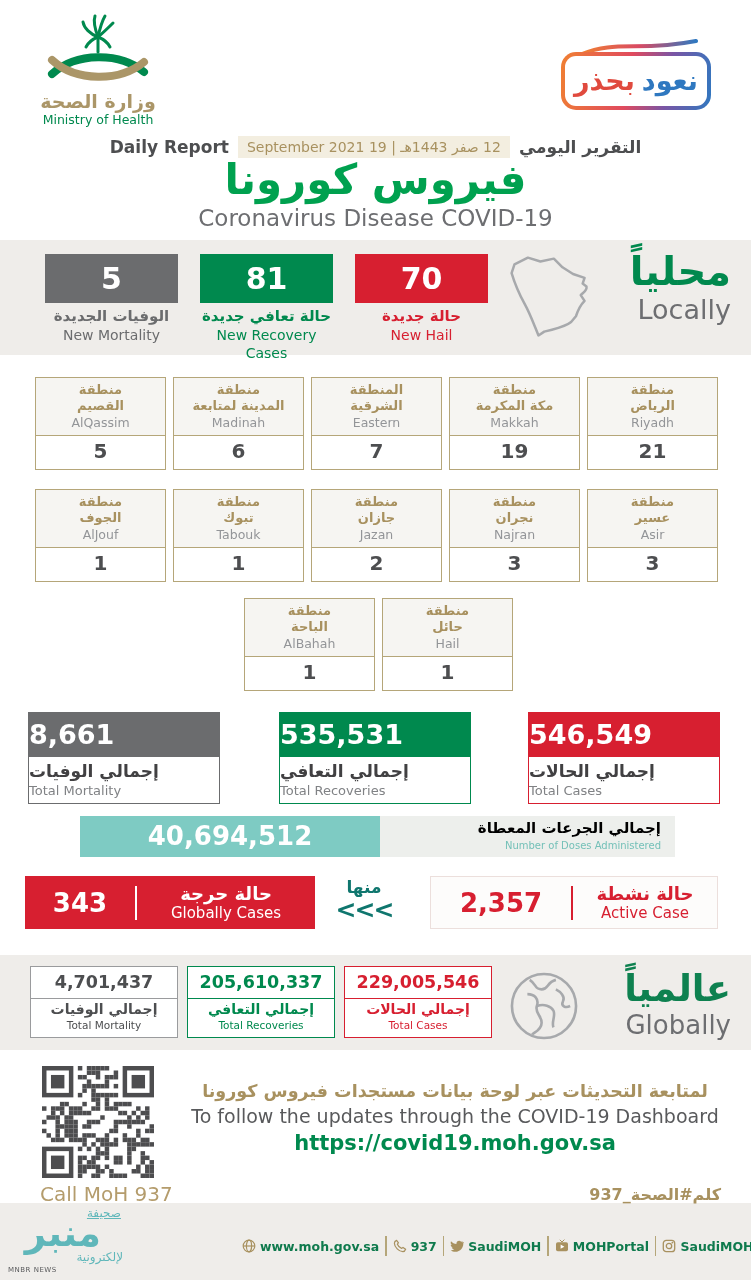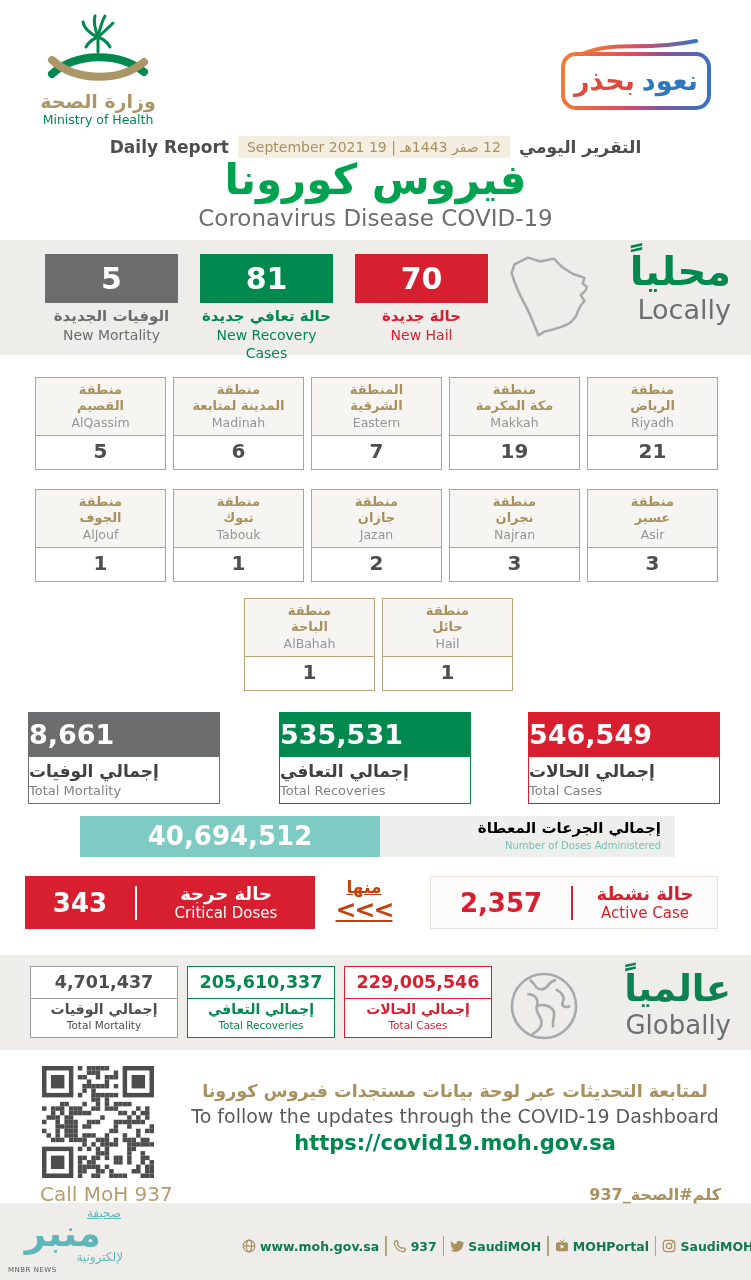--- a/index.html
+++ b/index.html
@@ -57,21 +57,21 @@
   .doses-ar{font-size:15px;font-weight:bold;color:#000000;line-height:19px;}
   .doses-en{font-size:10px;color:#74c0b8;line-height:15px;}
 
   
   .critical{left:25px;top:876px;width:290px;height:53px;background:#d71f30;display:flex;align-items:center;}
   .crit-num{width:110px;text-align:center;color:#fff;font-size:26px;font-weight:bold;}
   .vsep-w{width:2px;height:34px;background:#fff;}
   .crit-labels{flex:1;text-align:center;color:#fff;}
   .crit-ar{font-size:18px;font-weight:bold;line-height:21px;}
   .crit-en{font-size:15px;line-height:18px;}
-  .minha{left:326px;top:877px;width:76px;text-align:center;color:#c2410c;text-decoration:underline;}
+  .minha{left:326px;top:877px;width:76px;text-align:center;color:#0f766e;}
   .minha-ar{font-size:17px;font-weight:bold;line-height:20px;}
   .minha-arrows{font-size:25px;font-weight:bold;letter-spacing:-2px;line-height:26px;}
   .active{left:430px;top:876px;width:288px;height:53px;background:#fdfcfb;border:1px solid #ecdfdc;display:flex;align-items:center;box-sizing:border-box;}
   .act-num{width:140px;text-align:center;color:#d71f30;font-size:26px;font-weight:bold;}
   .vsep-r{width:2px;height:34px;background:#d71f30;}
   .act-labels{flex:1;text-align:center;color:#d71f30;}
 
   
   .gbox{position:absolute;top:966px;width:148px;height:72px;background:#fff;text-align:center;border:1.5px solid;box-sizing:border-box;}
   .gbox-num{font-size:17.5px;font-weight:bold;line-height:31px;}
@@ -300,21 +300,21 @@
       <div class="doses-ar" dir="rtl">إجمالي الجرعات المعطاة</div>
       <div class="doses-en">Number of Doses Administered</div>
     </div>
   </div>
 
   <div class="abs critical">
     <div class="crit-num">343</div>
     <div class="vsep-w"></div>
     <div class="crit-labels">
       <div class="crit-ar" dir="rtl">حالة حرجة</div>
-      <div class="crit-en">Critical Doses</div>
+      <div class="crit-en">Globally Cases</div>
     </div>
   </div>
   <div class="abs minha">
     <div class="minha-ar" dir="rtl">منها</div>
     <div class="minha-arrows">&lt;&lt;&lt;</div>
   </div>
   <div class="abs active">
     <div class="act-num">2,357</div>
     <div class="vsep-r"></div>
     <div class="act-labels">

